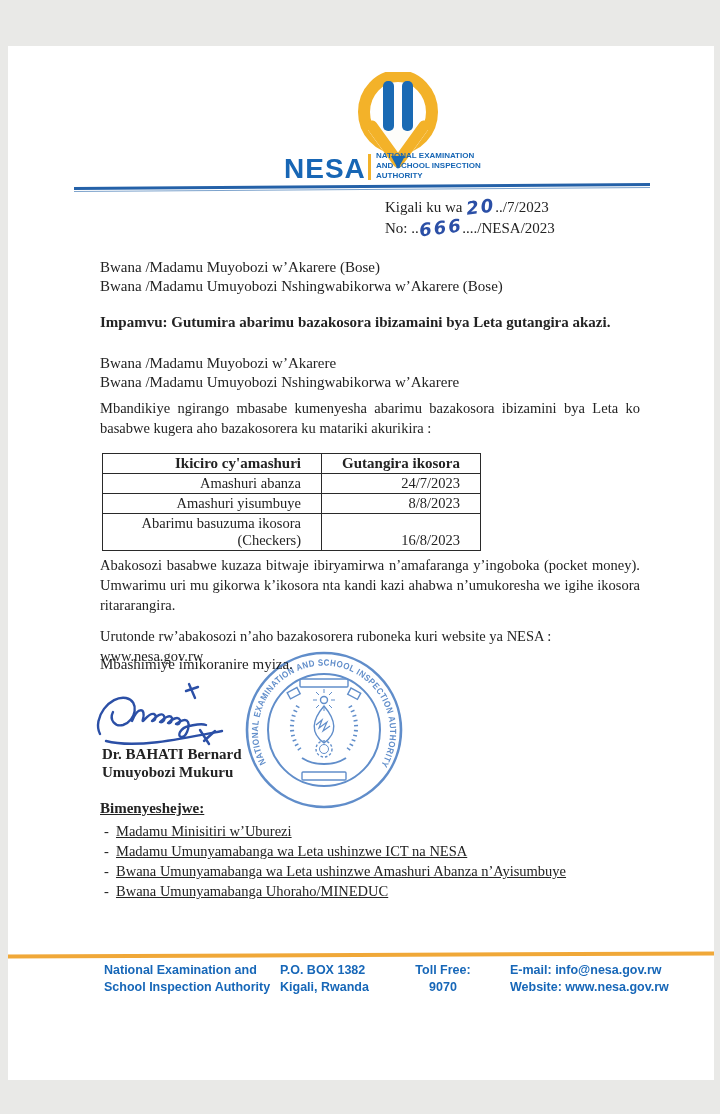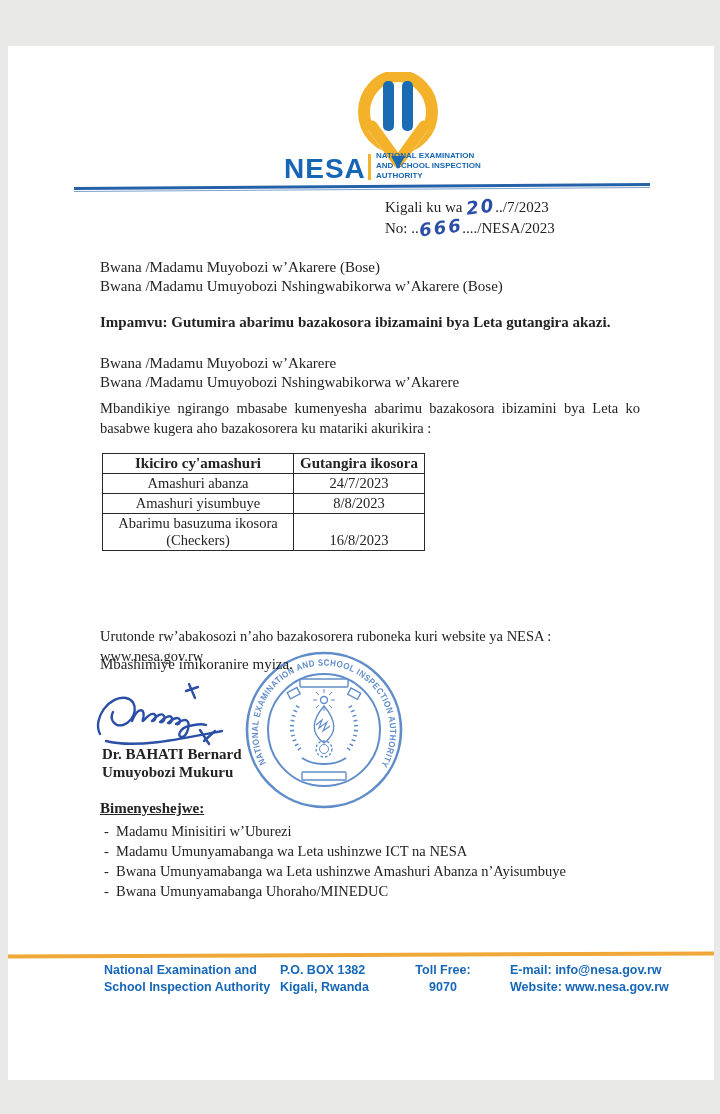--- a/index.html
+++ b/index.html
@@ -31,30 +31,30 @@
   .recipients{position:absolute;left:92px;top:212px;font-size:15px;line-height:19px;}
   .subject{position:absolute;left:92px;top:268px;font-size:15px;font-weight:bold;}
   .salutation{position:absolute;left:92px;top:308px;font-size:15px;line-height:19px;}
   .para{position:absolute;left:92px;width:540px;font-size:14.5px;line-height:20px;text-align:justify;}
   .p1{top:352px;}
   .p2{top:509px;}
   .p3{top:580px;text-align:left;}
   .closing{position:absolute;left:92px;top:610px;font-size:15px;}
   
   .sched{position:absolute;left:94px;top:407px;border-collapse:collapse;font-size:14.5px;}
-  .sched td,.sched th{border:1.6px solid #2a2a2a;padding:1px 6px;text-align:center;vertical-align:bottom;}
+  .sched td,.sched th{border:1.6px solid #2a2a2a;padding:1px 20px;text-align:right;vertical-align:bottom;}
   .sched th{font-weight:bold;font-size:15px;}
   .sched .c1{width:178px;}
   .sched .c2{width:118px;}
   
   .sig{position:absolute;left:86px;top:632px;}
   .stamp{position:absolute;left:234px;top:602px;opacity:0.9;mix-blend-mode:multiply;}
   .name-block{position:absolute;left:94px;top:699px;font-size:15px;font-weight:bold;line-height:18px;}
   
-  .cc{position:absolute;left:92px;top:752px;font-size:14.5px;line-height:20px;}
+  .cc{position:absolute;left:92px;top:752px;font-size:14.5px;line-height:20px;text-decoration:underline;}
   .cc-head{font-weight:bold;text-decoration:underline;font-size:15px;margin-bottom:3px;}
   .cc-item{white-space:nowrap;}
   .cc-item .dash{display:inline-block;width:12px;padding-left:4px;}
   
   .footer-rule{position:absolute;left:0;top:907px;width:706px;height:4px;background:#f0a838;transform:rotate(-0.25deg);}
   .footer{position:absolute;top:916px;left:0;width:706px;font-family:"Liberation Sans", sans-serif;
     font-weight:bold;color:#1767b8;font-size:12.5px;line-height:17px;}
   .fcol{position:absolute;top:0;}
   .fcol1{left:96px;}
   .fcol2{left:272px;}
@@ -121,20 +121,21 @@
         <td>Amashuri yisumbuye</td>
         <td>8/8/2023</td>
       </tr>
       <tr>
         <td>Abarimu basuzuma ikosora (Checkers)</td>
         <td>16/8/2023</td>
       </tr>
     </tbody>
   </table>
 
+  <div class="para p2">Abakosozi basabwe kuzaza bitwaje ibiryamirwa n’amafaranga y’ingoboka (pocket money). Umwarimu uri mu gikorwa k’ikosora nta kandi kazi ahabwa n’umukoresha we igihe ikosora ritararangira.</div>
   <div class="para p3">Urutonde rw’abakosozi n’aho bazakosorera ruboneka kuri website ya NESA : www.nesa.gov.rw</div>
   <div class="closing">Mbashimiye imikoranire myiza.</div>
 
   <svg class="sig" width="175" height="88" viewBox="0 0 175 88">
     <g fill="none" stroke="#2b4fa6" stroke-width="2.4" stroke-linecap="round" stroke-linejoin="round">
       <path d="M95,6 l6,14 m-9,-7 l12,-4"></path>
       <path d="M6,56 C-2,40 16,17 32,20 C46,23 42,43 29,47 C21,49 15,42 19,34"></path>
       <path d="M38,43 C44,28 52,30 49,41 C47,48 54,34 60,36 C64,38 60,44 58,43 C62,38 68,34 70,38 C72,42 68,45 66,44 C70,40 76,36 78,40 C79,43 76,46 74,45 C78,41 84,38 86,42 C87,45 84,47 82,46 C86,43 92,40 94,44 C96,49 92,60 87,59 C83,58 86,50 95,48 C101,47 107,45 112,47"></path>
       <path d="M106,52 l9,14 m-5,-3 l11,-10"></path>
       <path d="M12,63 C42,71 92,60 128,53"></path>

